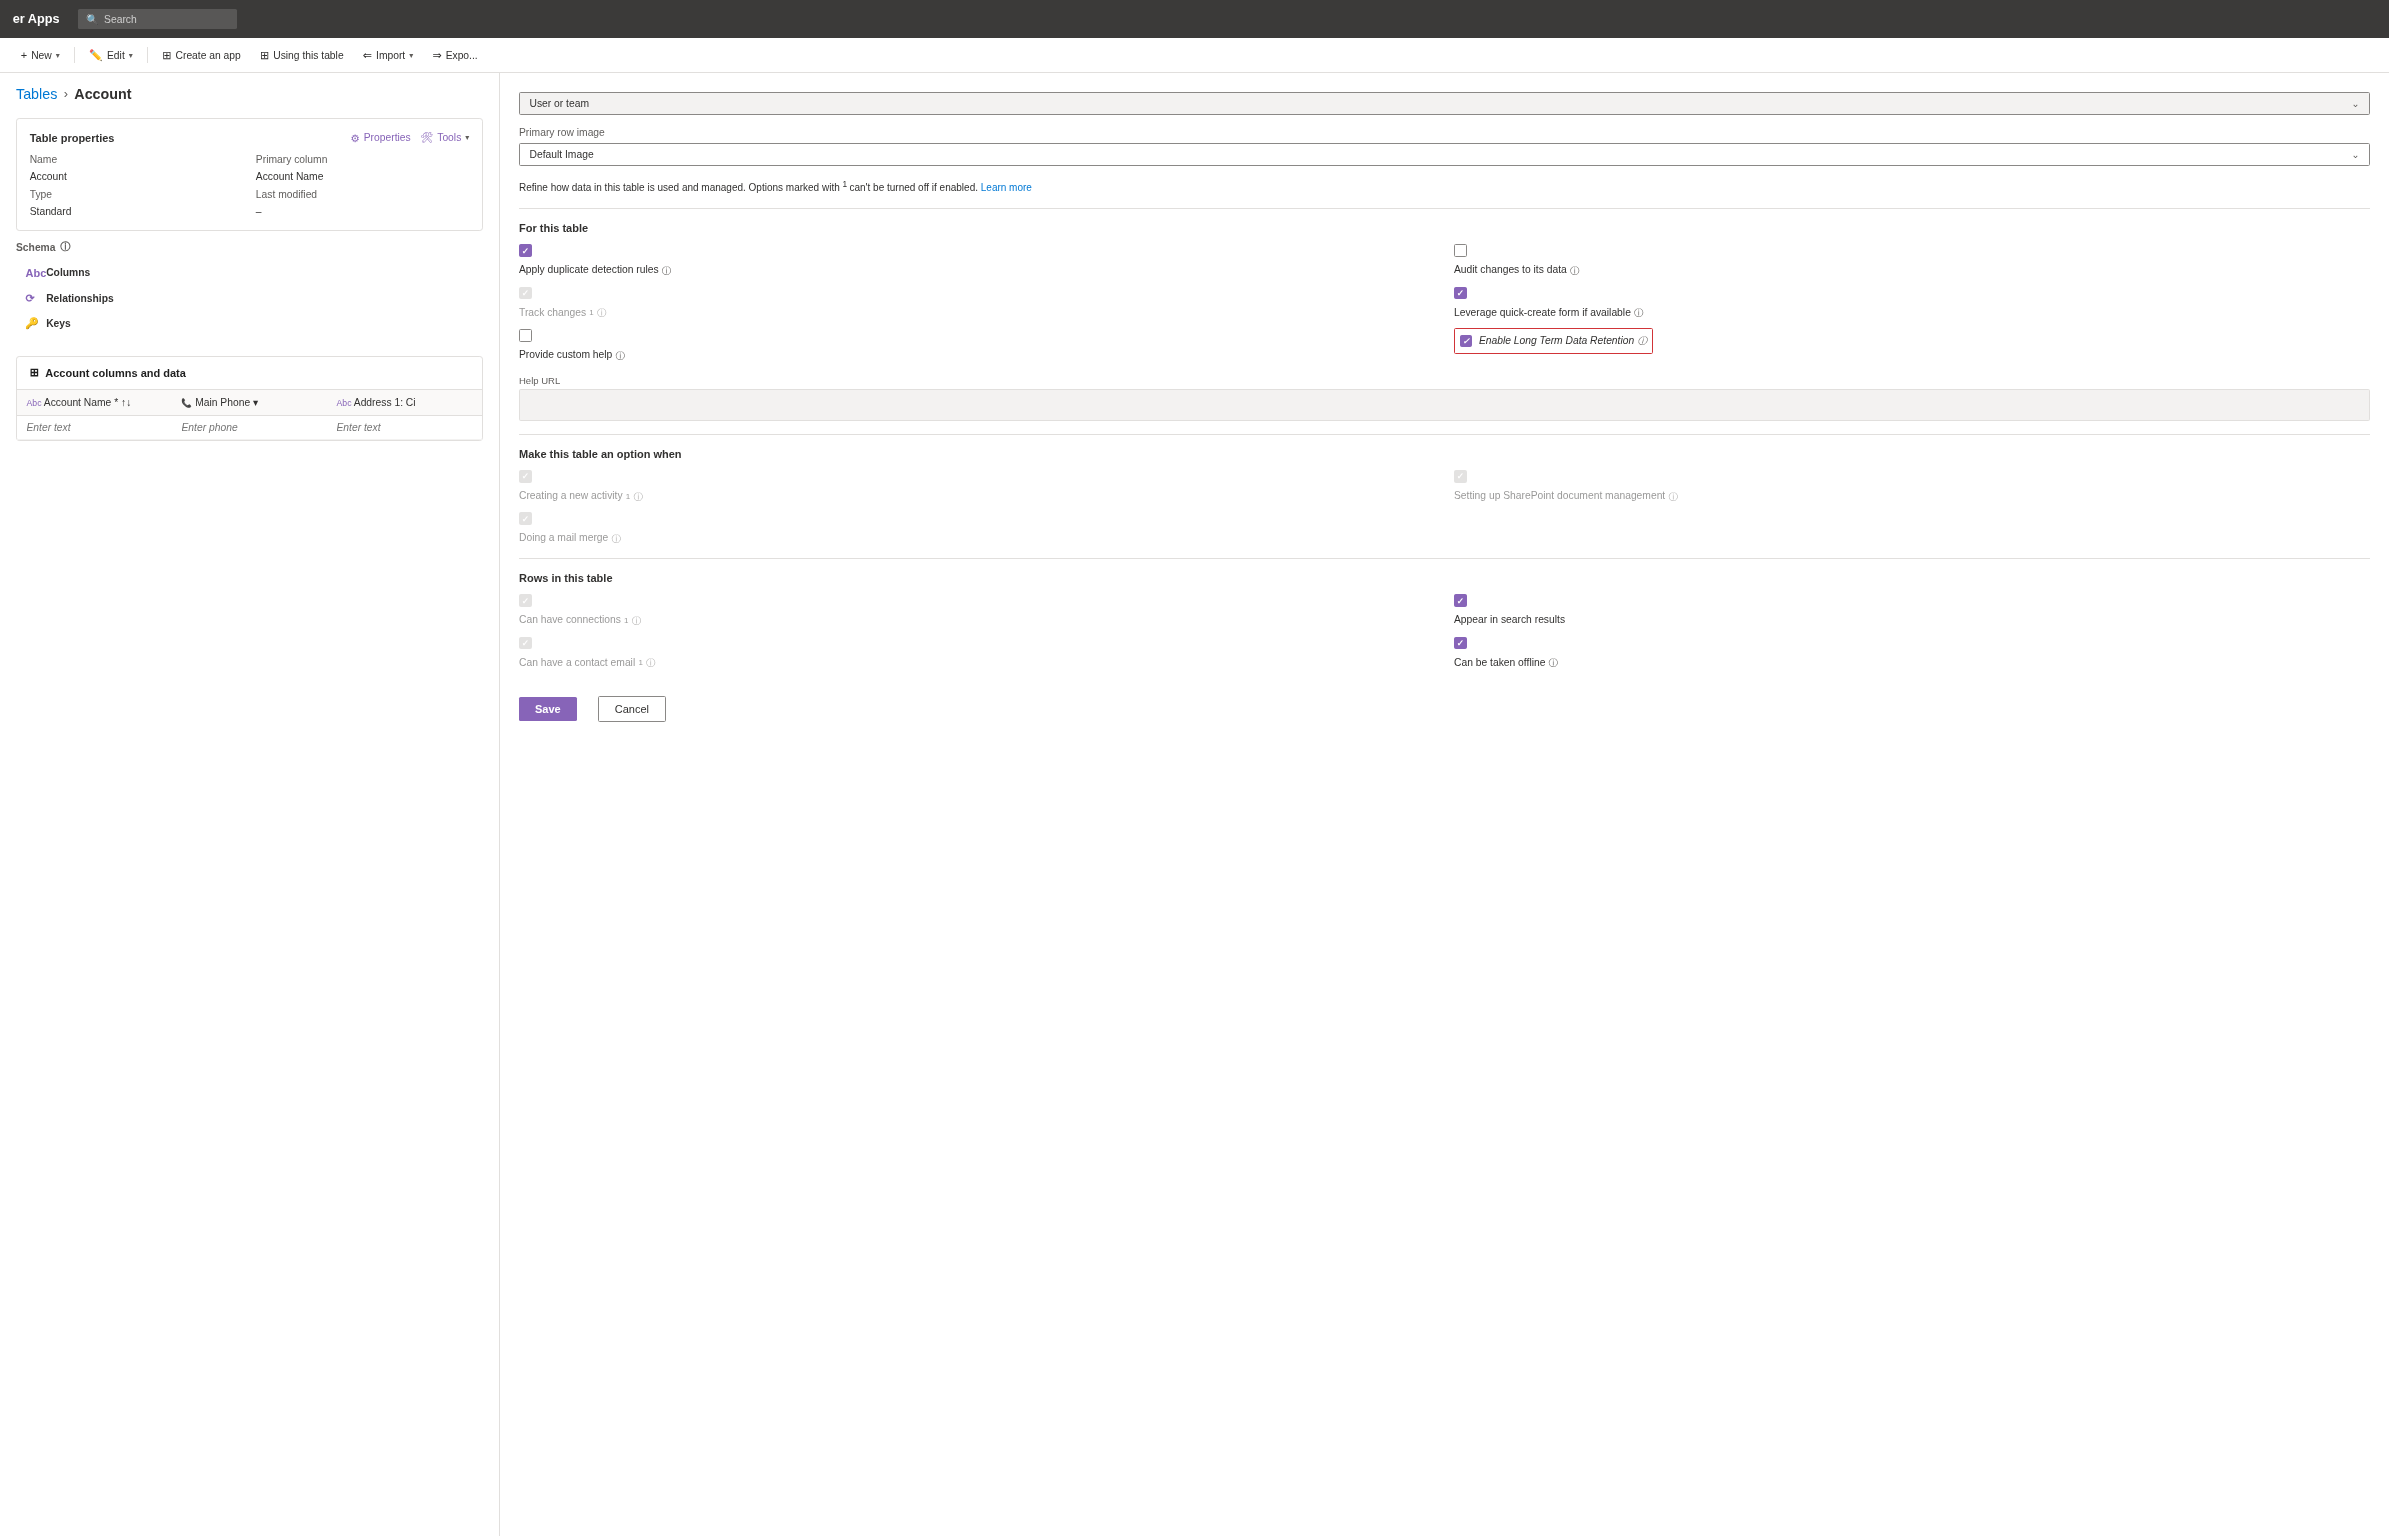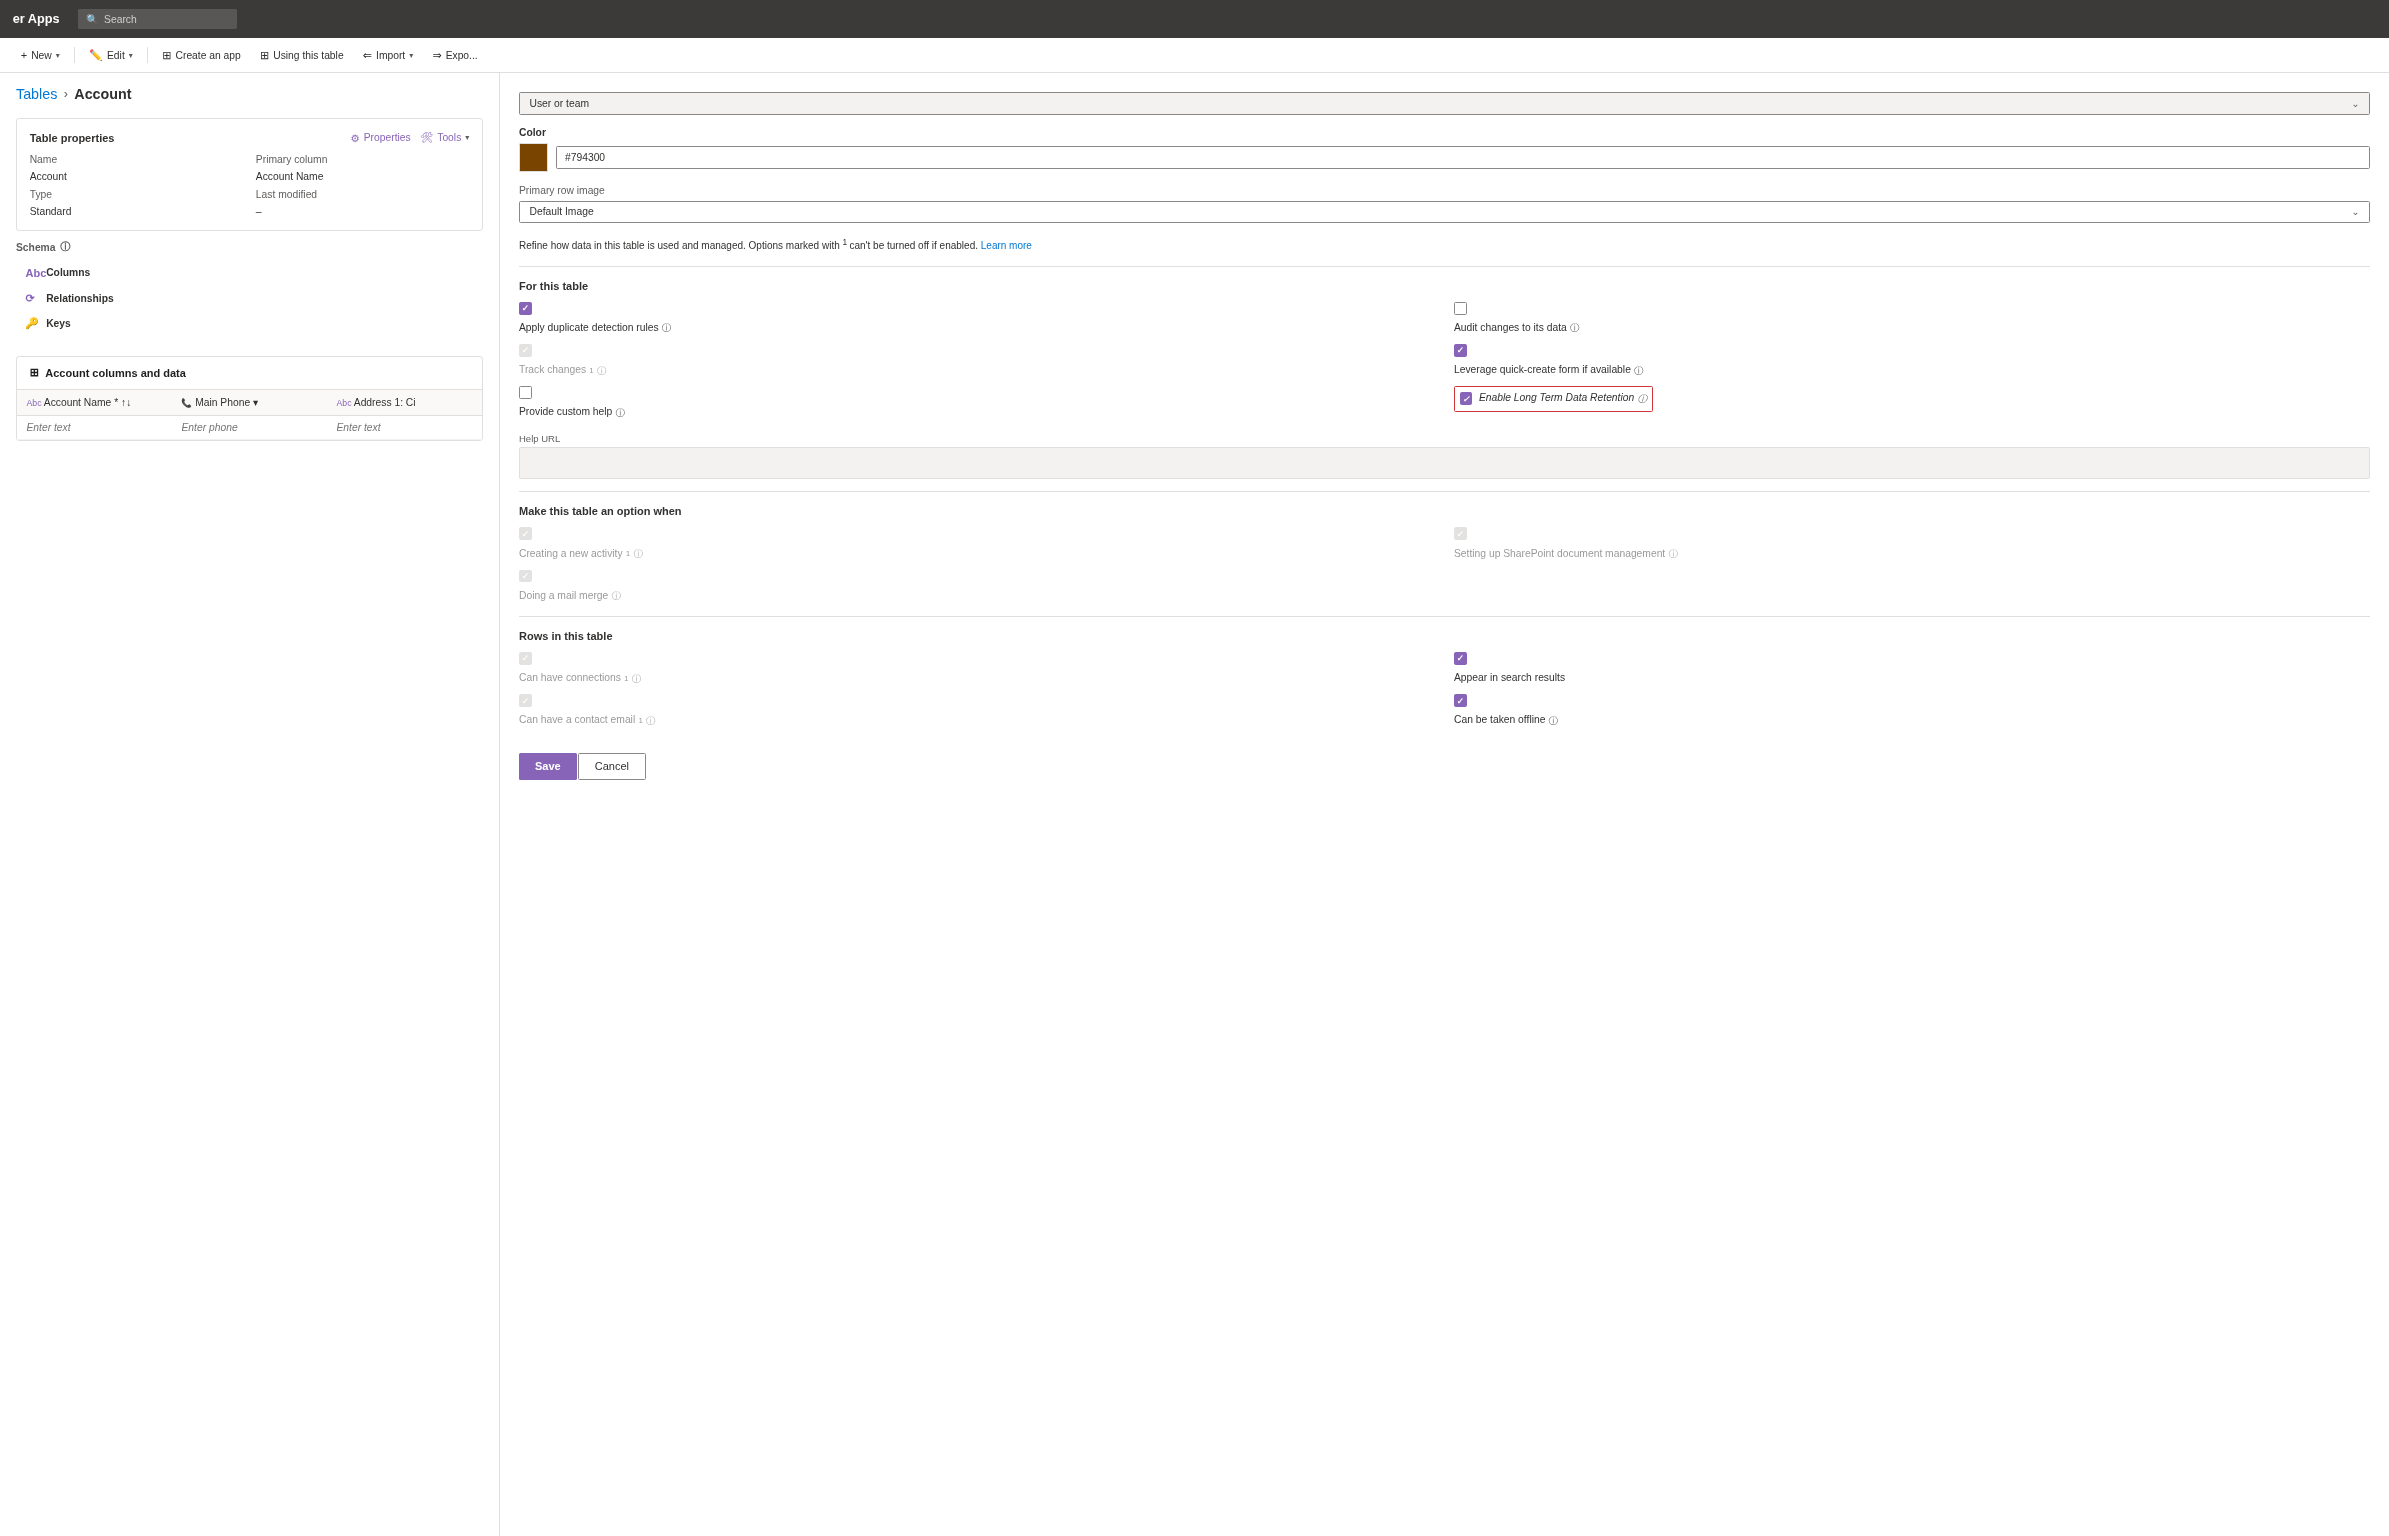--- a/index.html
+++ b/index.html
@@ -97,21 +97,21 @@
     .check-label .info-icon { color: #605e5c; font-size: 9.5px; cursor: pointer; }
     .check-label sup { font-size: 8px; }
 
     
     .help-url-area { background: #f3f2f1; border: 0.8px solid #e1dfdd; border-radius: 1.6px; padding: 6.4px; min-height: 32px; margin-top: 3.2px; margin-bottom: 3.2px; }
 
     
     .highlight-box { border: 1.6px solid #d13438; border-radius: 1.6px; padding: 4.8px; }
 
     
-    .footer-buttons { display: flex; gap: 1px; padding: 12.7px 0 6.4px; }
+    .footer-buttons { display: flex; gap: 21px; padding: 12.7px 0 6.4px; align-items: center; }
     .btn-primary { background: #8764b8; color: white; border: none; border-radius: 1.6px; padding: 6.4px 16px; font-size: 11px; font-weight: 600; cursor: pointer; }
     .btn-secondary { background: white; color: #323130; border: 0.8px solid #8a8886; border-radius: 1.6px; padding: 6.4px 16px; font-size: 11px; cursor: pointer; }
     .help-label-small { font-size: 9.5px; color: #605e5c; margin-bottom: 3.2px; }
   </style>
 </head>
 <body>
 
 <div class="topbar">
   <span class="topbar-title">er Apps</span>
   <div class="topbar-search">
@@ -247,27 +247,20 @@
     </div>
   </div>
 
   <div class="right-panel">
 
     <div class="dropdown">
       <span class="dropdown-text">User or team</span>
       <span class="dropdown-chevron">⌄</span>
     </div>
 
-    <div class="color-section">
-      <div class="field-label">Color</div>
-      <div class="color-row">
-        <div class="color-swatch" style="background: #794300;"></div>
-        <input class="color-input" type="text" value="#794300" style="">
-      </div>
-    </div>
 
     <div style="margin-top: 12.7px;">
       <div class="section-label">Primary row image</div>
       <div class="dropdown-white">
         <span class="dropdown-text">Default Image</span>
         <span class="dropdown-chevron">⌄</span>
       </div>
     </div>
 
     <div class="refine-text">

